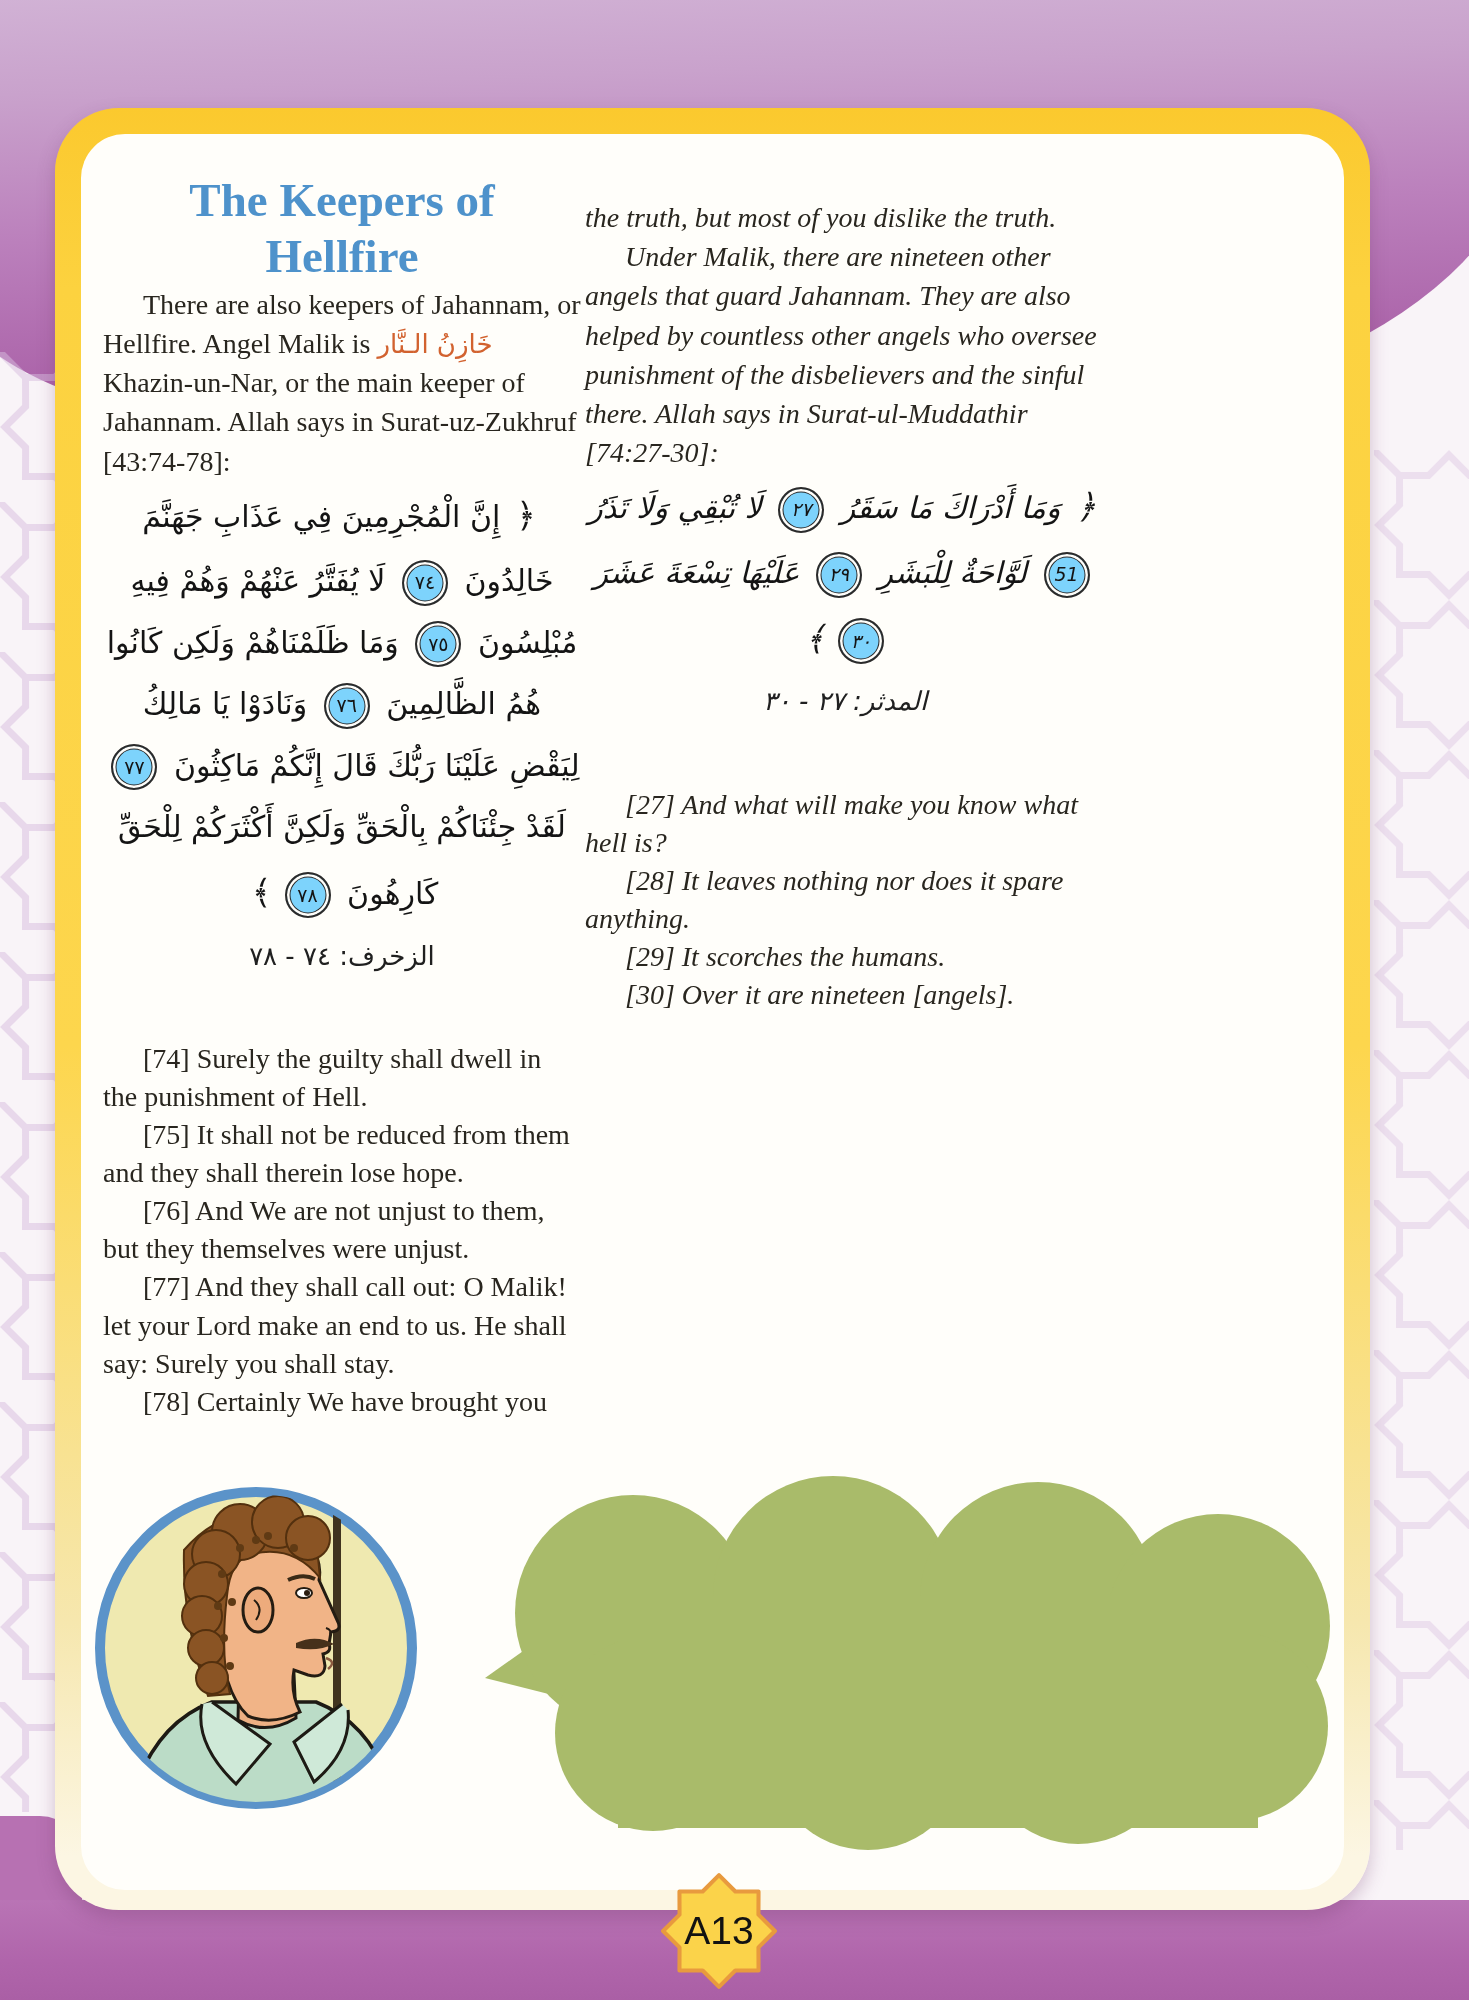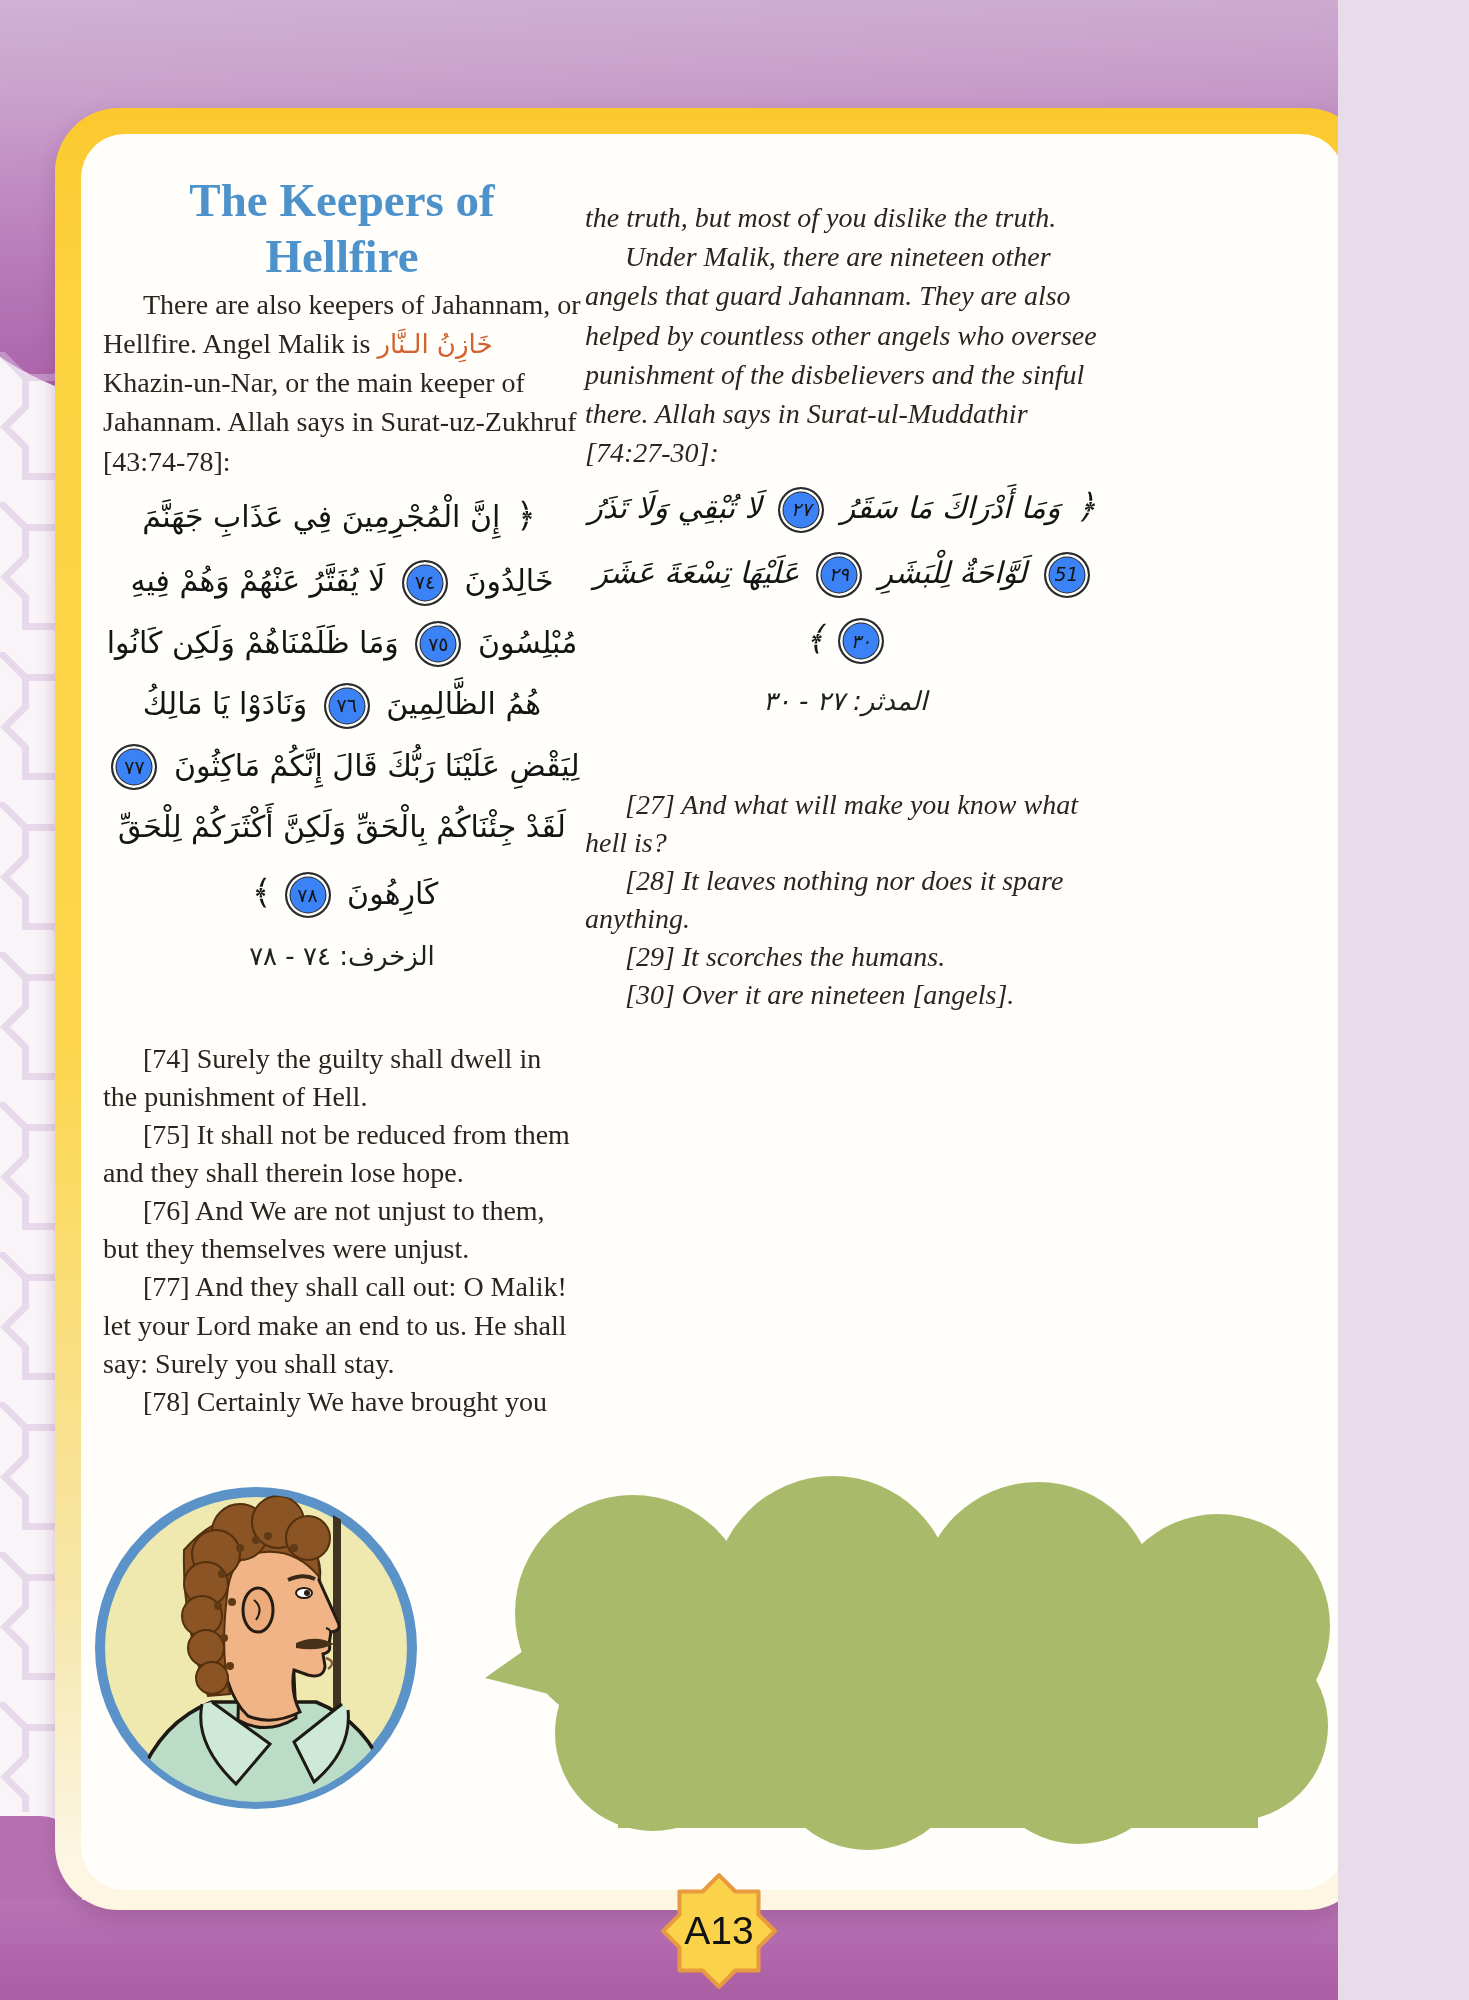--- a/index.html
+++ b/index.html
@@ -1,16 +1,16 @@
 <!DOCTYPE html>
 <html><head>
 <meta charset="utf-8">
 <style>
   html,body{margin:0;padding:0;background:#e8dcea;}
-  .page{position:relative;width:1338px;height:2000px;overflow:hidden;
+  .page{position:relative;width:1469px;height:2000px;overflow:hidden;
         background:#f9f4f8;font-family:"Liberation Serif","DejaVu Serif",serif;color:#29261f;}
 
   
   .band-top{position:absolute;left:-60px;right:-60px;top:-12px;height:438px;
     background:linear-gradient(178deg,#d2b4d6 0%,#c9a2cc 22%,#bb80bc 52%,#ab63a9 82%,#a05d9f 100%);
     border-bottom-left-radius:340px 160px;border-bottom-right-radius:560px 310px;}
   .band-bottom{position:absolute;left:0;right:0;bottom:0;height:100px;
     background:linear-gradient(180deg,#b974b5 0%,#b065ab 60%,#aa5fa5 100%);}
   .band-bottom-notch{position:absolute;left:0;top:1816px;width:82px;height:130px;
     background:#b771b2;border-top-right-radius:42px;}
@@ -33,21 +33,21 @@
   .col-right{left:585px;top:198px;width:520px;font-style:italic;}
   .title{font-size:47px;line-height:1.2;color:#4e92cb;text-align:center;margin:0;}
   p.body{margin:0;text-indent:40px;}
   p.noindent{margin:0;text-indent:0;}
   .gap-title{margin-top:106px;}
   .gap-para{margin-top:42px;}
   .arabic{direction:rtl;font-family:"DejaVu Sans",sans-serif;font-size:30px;line-height:2.05;
     text-align:center;color:#141414;}
   .arabic .vn{display:inline-flex;align-items:center;justify-content:center;
     min-width:42px;height:42px;border:2px solid #2b2b2b;border-radius:50%;
-    font-size:19px;line-height:1;margin:0 7px;vertical-align:middle;background:#3b82f6;
+    font-size:19px;line-height:1;margin:0 7px;vertical-align:middle;background:#7dd3fc;
     box-shadow:inset 0 0 0 2.5px #fffefa,inset 0 0 0 3.5px #2b2b2b;}
   .qmark{font-size:34px;margin:0 6px;color:#141414;}
   .citation{direction:rtl;font-family:"DejaVu Sans",sans-serif;font-size:26px;
     text-align:center;color:#202020;margin-top:10px;}
   .translations{margin-top:66px;}
   .translations p{margin:0;text-indent:40px;line-height:1.36;}
 
   
   .portrait{position:absolute;left:90px;top:1482px;width:332px;height:332px;}
   .bubble{position:absolute;left:438px;top:1468px;width:915px;height:400px;}

